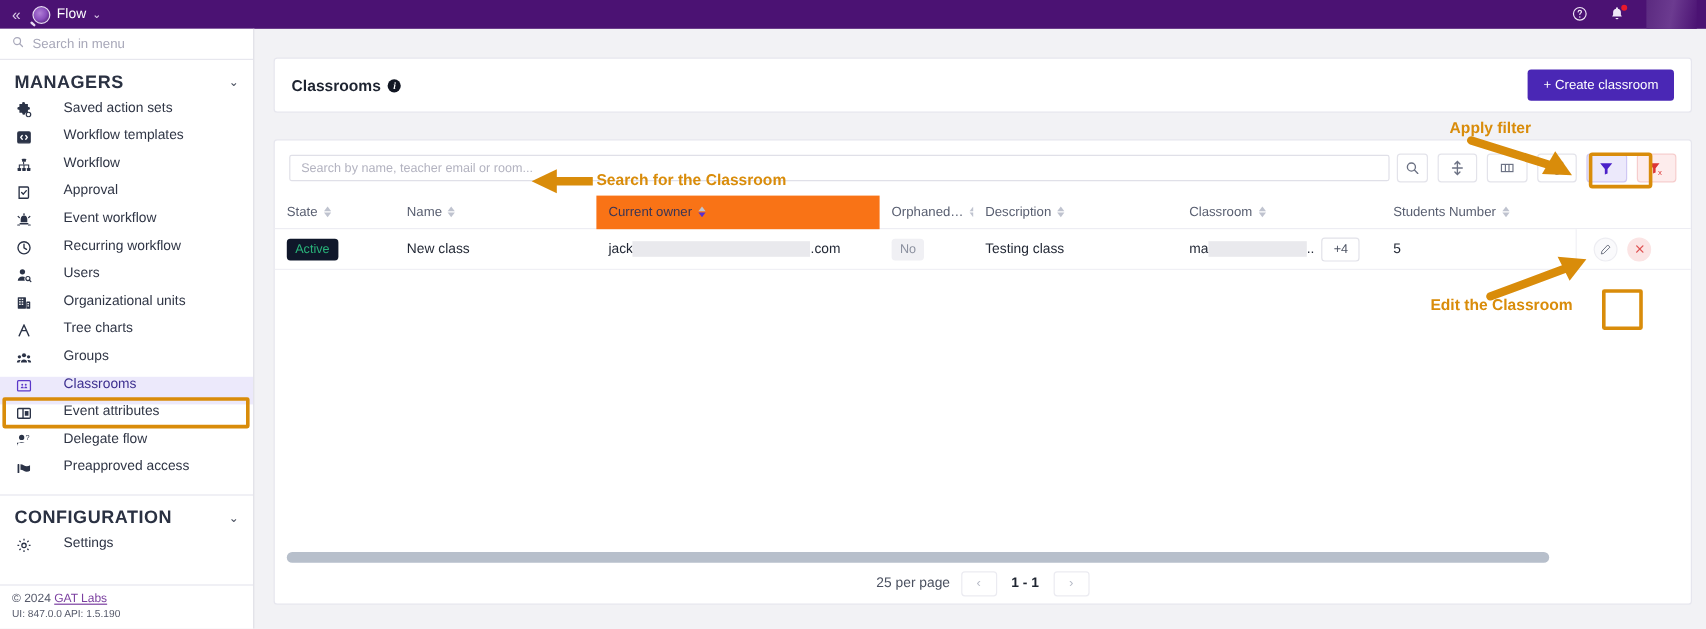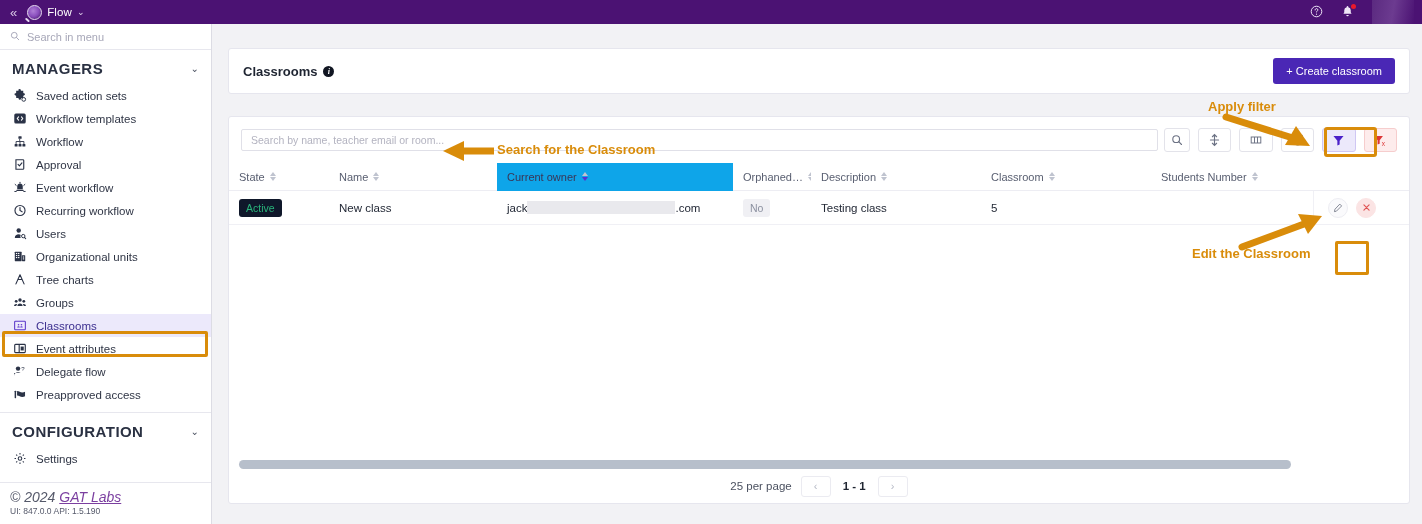--- a/index.html
+++ b/index.html
@@ -59,36 +59,36 @@
   .scrollwrap { flex: 1; overflow: hidden; }
   .group-head {
     display: flex; align-items: center; justify-content: space-between;
     padding: 10px 12px 7px 12px;
   }
   .group-title {
     font-size: 15px; font-weight: bold; color: #2a3142; letter-spacing: .45px;
   }
   .group-caret { color: #4a5160; font-size: 10px; }
   .nav-item {
-    display: flex; align-items: center; gap: 9px;
+    display: flex; gap: 26px;
     height: 23px; padding: 0 12px; cursor: pointer;
   }
   .nav-item .label { font-size: 11.5px; color: #2f3545; white-space: nowrap; }
   .nav-item.active { background: #ece9fb; }
   .nav-item.active .label { color: #3c2f8f; }
   .nav-ico {
     width: 15px; height: 14px; display: flex; align-items: center; justify-content: center;
     color: #2b3347; flex: none;
   }
   .nav-ico svg { display: block; }
   .sidebar-divider { border-top: 1px solid #e7e7ee; margin: 6px 0 0 0; }
   .footer {
     border-top: 1px solid #e7e7ee; padding: 6px 10px 8px 10px; flex: none;
   }
-  .footer .l1 { font-size: 14px; color: #55596a; font-style: italic; }
+  .footer .l1 { font-size: 10px; color: #55596a; }
   .footer .l1 a { color: #7b3fa0; text-decoration: underline; }
   .footer .l2 { font-size: 8.5px; color: #55596a; margin-top: 1px; }
 
   
   .hl-nav {
     position: absolute; left: 2px; top: 331px; width: 206px; height: 26px;
     border: 3px solid #d98c0a; border-radius: 2px; pointer-events: none;
   }
 
   
@@ -145,21 +145,21 @@
   .tbl { position: absolute; left: 0; top: 46px; right: 0; }
   .thead {
     display: flex; height: 28px; align-items: center;
     border-bottom: 1px solid #ededf3;
   }
   .th {
     font-size: 11px; color: #585e70; display: flex; align-items: center;
     gap: 5px; height: 28px; padding-left: 10px; flex: none; cursor: pointer;
     white-space: nowrap; overflow: hidden;
   }
-  .th.sorted { background: #0ea5e9; color: #3a3556; }
+  .th.sorted { background: #f97316; color: #3a3556; }
   .sort { display: inline-flex; flex-direction: column; line-height: 0; gap: 1px; }
   .sort i {
     width: 0; height: 0; border-left: 3.5px solid transparent;
     border-right: 3.5px solid transparent; display: block;
   }
   .sort i.up { border-bottom: 4px solid #bfc3cf; }
   .sort i.dn { border-top: 4px solid #bfc3cf; }
   .th.sorted .sort i.dn { border-top-color: #5a2ed0; }
 
   .trow { display: flex; height: 34px; align-items: center; border-bottom: 1px solid #f0f0f5; }
@@ -575,20 +575,26 @@
           <div class="td" style="width:168px">New class</div>
           <div class="td" style="width:236px">
             <span>jack</span>
               <span class="redact" style="width:148px"></span>
               <span>.com</span>
           </div>
           <div class="td" style="width:78px">
             <span class="chip-no">No</span>
           </div>
           <div class="td" style="width:170px">Testing class</div>
+          <div class="td" style="width:170px">
+            <span>ma</span>
+              <span class="redact" style="width:82px"></span>
+              <span>..</span>
+            <span class="chip-plus">+4</span>
+          </div>
           <div class="td" style="width:180px">5</div>
         </div>
 
         <div class="row-actions">
           <span class="act-btn act-edit">
             <svg width="10" height="10" viewBox="0 0 16 16" fill="none" stroke="#6b7080" stroke-width="1.3" stroke-linecap="round" stroke-linejoin="round">
                 <path d="M11.3 2.2 13.8 4.7 5.4 13.1 2.3 13.8 3 10.6z"></path>
               </svg>
           </span>
           <span class="act-btn act-del">

